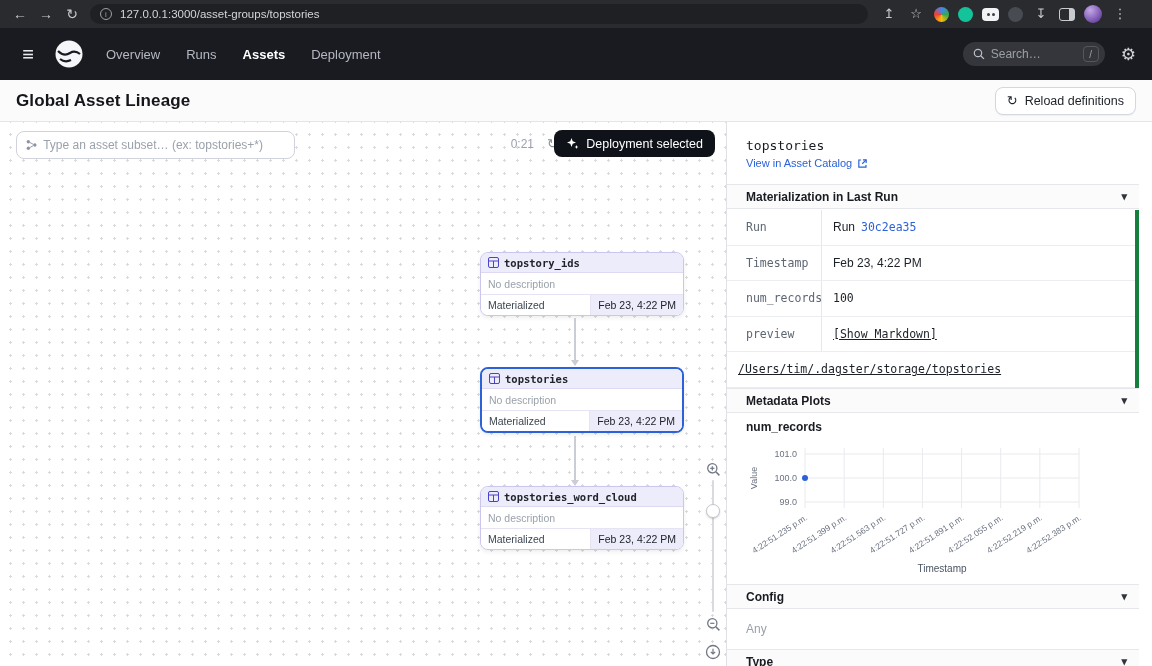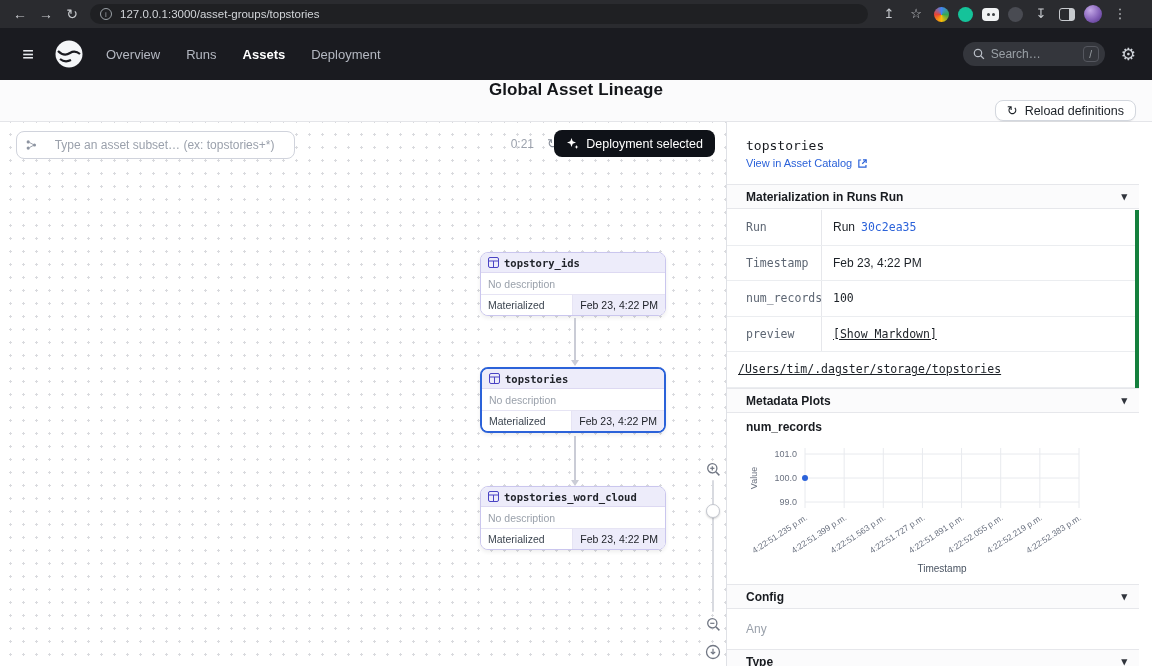--- a/index.html
+++ b/index.html
@@ -43,48 +43,48 @@
   .search-pill { margin-left:auto; width:142px; height:24px; background:#34363c; border-radius:12px;
                  display:flex; align-items:center; padding:0 6px 0 10px; gap:6px; }
   .search-pill input { background:transparent; border:none; outline:none; color:#cfd3d9; font-size:12px; width:82px; }
   .search-pill input::placeholder { color:#9aa0a6; }
   .slash-badge { margin-left:auto; width:16px; height:16px; border:1px solid #55575f; border-radius:4px;
                  color:#9aa0a6; font-size:10px; display:flex; align-items:center; justify-content:center; }
   .gear { color:#cfd3d9; font-size:17px; margin-left:16px; cursor:pointer; }
 
   
   .pagebar { position:absolute; top:80px; left:0; right:0; height:42px; background:#fbfbfc;
-             border-bottom:1px solid #e4e5e9; display:flex; align-items:center; padding:0 16px 0 16px;flex-direction:column; }
+             border-bottom:1px solid #e4e5e9; display:flex; align-items:center; padding:0 16px 0 16px; }
   .page-title { font-size:17px; font-weight:700; color:#14161a; letter-spacing:.1px; }
   .reload-btn { margin-left:auto; height:28px; background:#fff; border:1px solid #d3d7de; border-radius:8px;
                 display:flex; align-items:center; gap:7px; padding:0 11px; font-size:12.5px; color:#1c2127;
                 box-shadow:0 1px 1px rgba(0,0,0,.05); cursor:pointer; }
   .reload-btn .ricon { font-size:13px; color:#1c2127; }
 
   
   .main { position:absolute; top:122px; bottom:0; left:0; right:0; display:flex; }
   .graph-panel { position:relative; width:727px; height:100%; border-right:1px solid #dfe1e6; overflow:hidden;
                  background-color:#fff;
                  background-image:radial-gradient(circle, #d9dade 1.1px, transparent 1.2px);
                  background-size:13px 13px; background-position:4px 6px; }
   .detail-panel { position:relative; flex:1; background:#fff; overflow:hidden; }
 
   
   .asset-filter { position:absolute; left:16px; top:9px; width:279px; height:25px; border:1px solid #d0d3dc;
-                  border-radius:8px; background:#fff; display:flex; align-items:center; gap:18px; padding:13px 9px; }
+                  border-radius:8px; background:#fff; display:flex; align-items:center; gap:6px; padding:13px 9px; }
   .asset-filter input { border:none; outline:none; font-size:12px; color:#1c2127; width:100%; background:transparent; }
   .asset-filter input::placeholder { color:#9ba1ac; }
   .gtimer { position:absolute; top:15px; right:192px; font-size:12px; color:#9ba1ac; }
   .grefresh { position:absolute; top:14px; right:168px; font-size:13px; color:#878d99; cursor:pointer; }
   .materialize-btn { position:absolute; top:8px; right:11px; height:27px; background:#0f1218; color:#fff;
                      border-radius:8px; display:flex; align-items:center; gap:7px; padding:0 12px;
                      font-size:12.5px; font-weight:500; cursor:pointer; }
 
   
-  .node { position:absolute; left:480px; width:186px; background:#fff; border:1px solid #cac6ee;
+  .node { position:absolute; left:480px; width:204px; background:#fff; border:1px solid #cac6ee;
           border-radius:8px; box-shadow:0 2px 4px rgba(0,0,0,.07); overflow:hidden; cursor:pointer; }
   .node--selected { border:2px solid #2b62d9; }
   .node-header { height:20px; background:#edecfa; border-bottom:1px solid #ddd9f2; display:flex;
                  align-items:center; gap:5px; padding:0 7px; }
   .node-name { font-family:"DejaVu Sans Mono", monospace; font-size:10.5px; font-weight:700; color:#21242b; }
   .node-desc { height:21px; display:flex; align-items:center; padding:0 7px; font-size:10.5px; color:#9aa1ab; background:#fff; }
   .node-footer { height:21px; border-top:1px solid #e6e4f4; display:flex; align-items:stretch;
                  font-size:10.5px; color:#3d4651; background:#fff;gap:8px; }
   .node-footer .status { padding:0 7px; flex:1; display:flex; align-items:center; }
   .node-footer .ntime { display:flex; align-items:center; background:#edecfa; border-left:1px solid #e6e4f4;
@@ -301,21 +301,21 @@
       <span class="dp-link">
         <span>View in Asset Catalog</span>
         <svg width="11" height="11" viewBox="0 0 12 12">
           <path d="M4.5 2.2 H2 V10 H9.8 V7.5" fill="none" stroke="#2b62d9" stroke-width="1.3"></path>
           <path d="M6.5 2 H10 V5.5" fill="none" stroke="#2b62d9" stroke-width="1.3"></path>
           <line x1="10" y1="2" x2="5.7" y2="6.3" stroke="#2b62d9" stroke-width="1.3"></line>
         </svg>
       </span>
 
       <div class="sec-header sec-mat">
-        <span>Materialization in Runs Run</span>
+        <span>Materialization in Last Run</span>
         <span class="chev">▾</span>
       </div>
 
       <div class="mtable">
         <div class="mrow">
           <div class="mkey">Run</div>
           <div class="mval">
             <span>Run</span>
             <span class="mono runlink">30c2ea35</span>
           </div>

